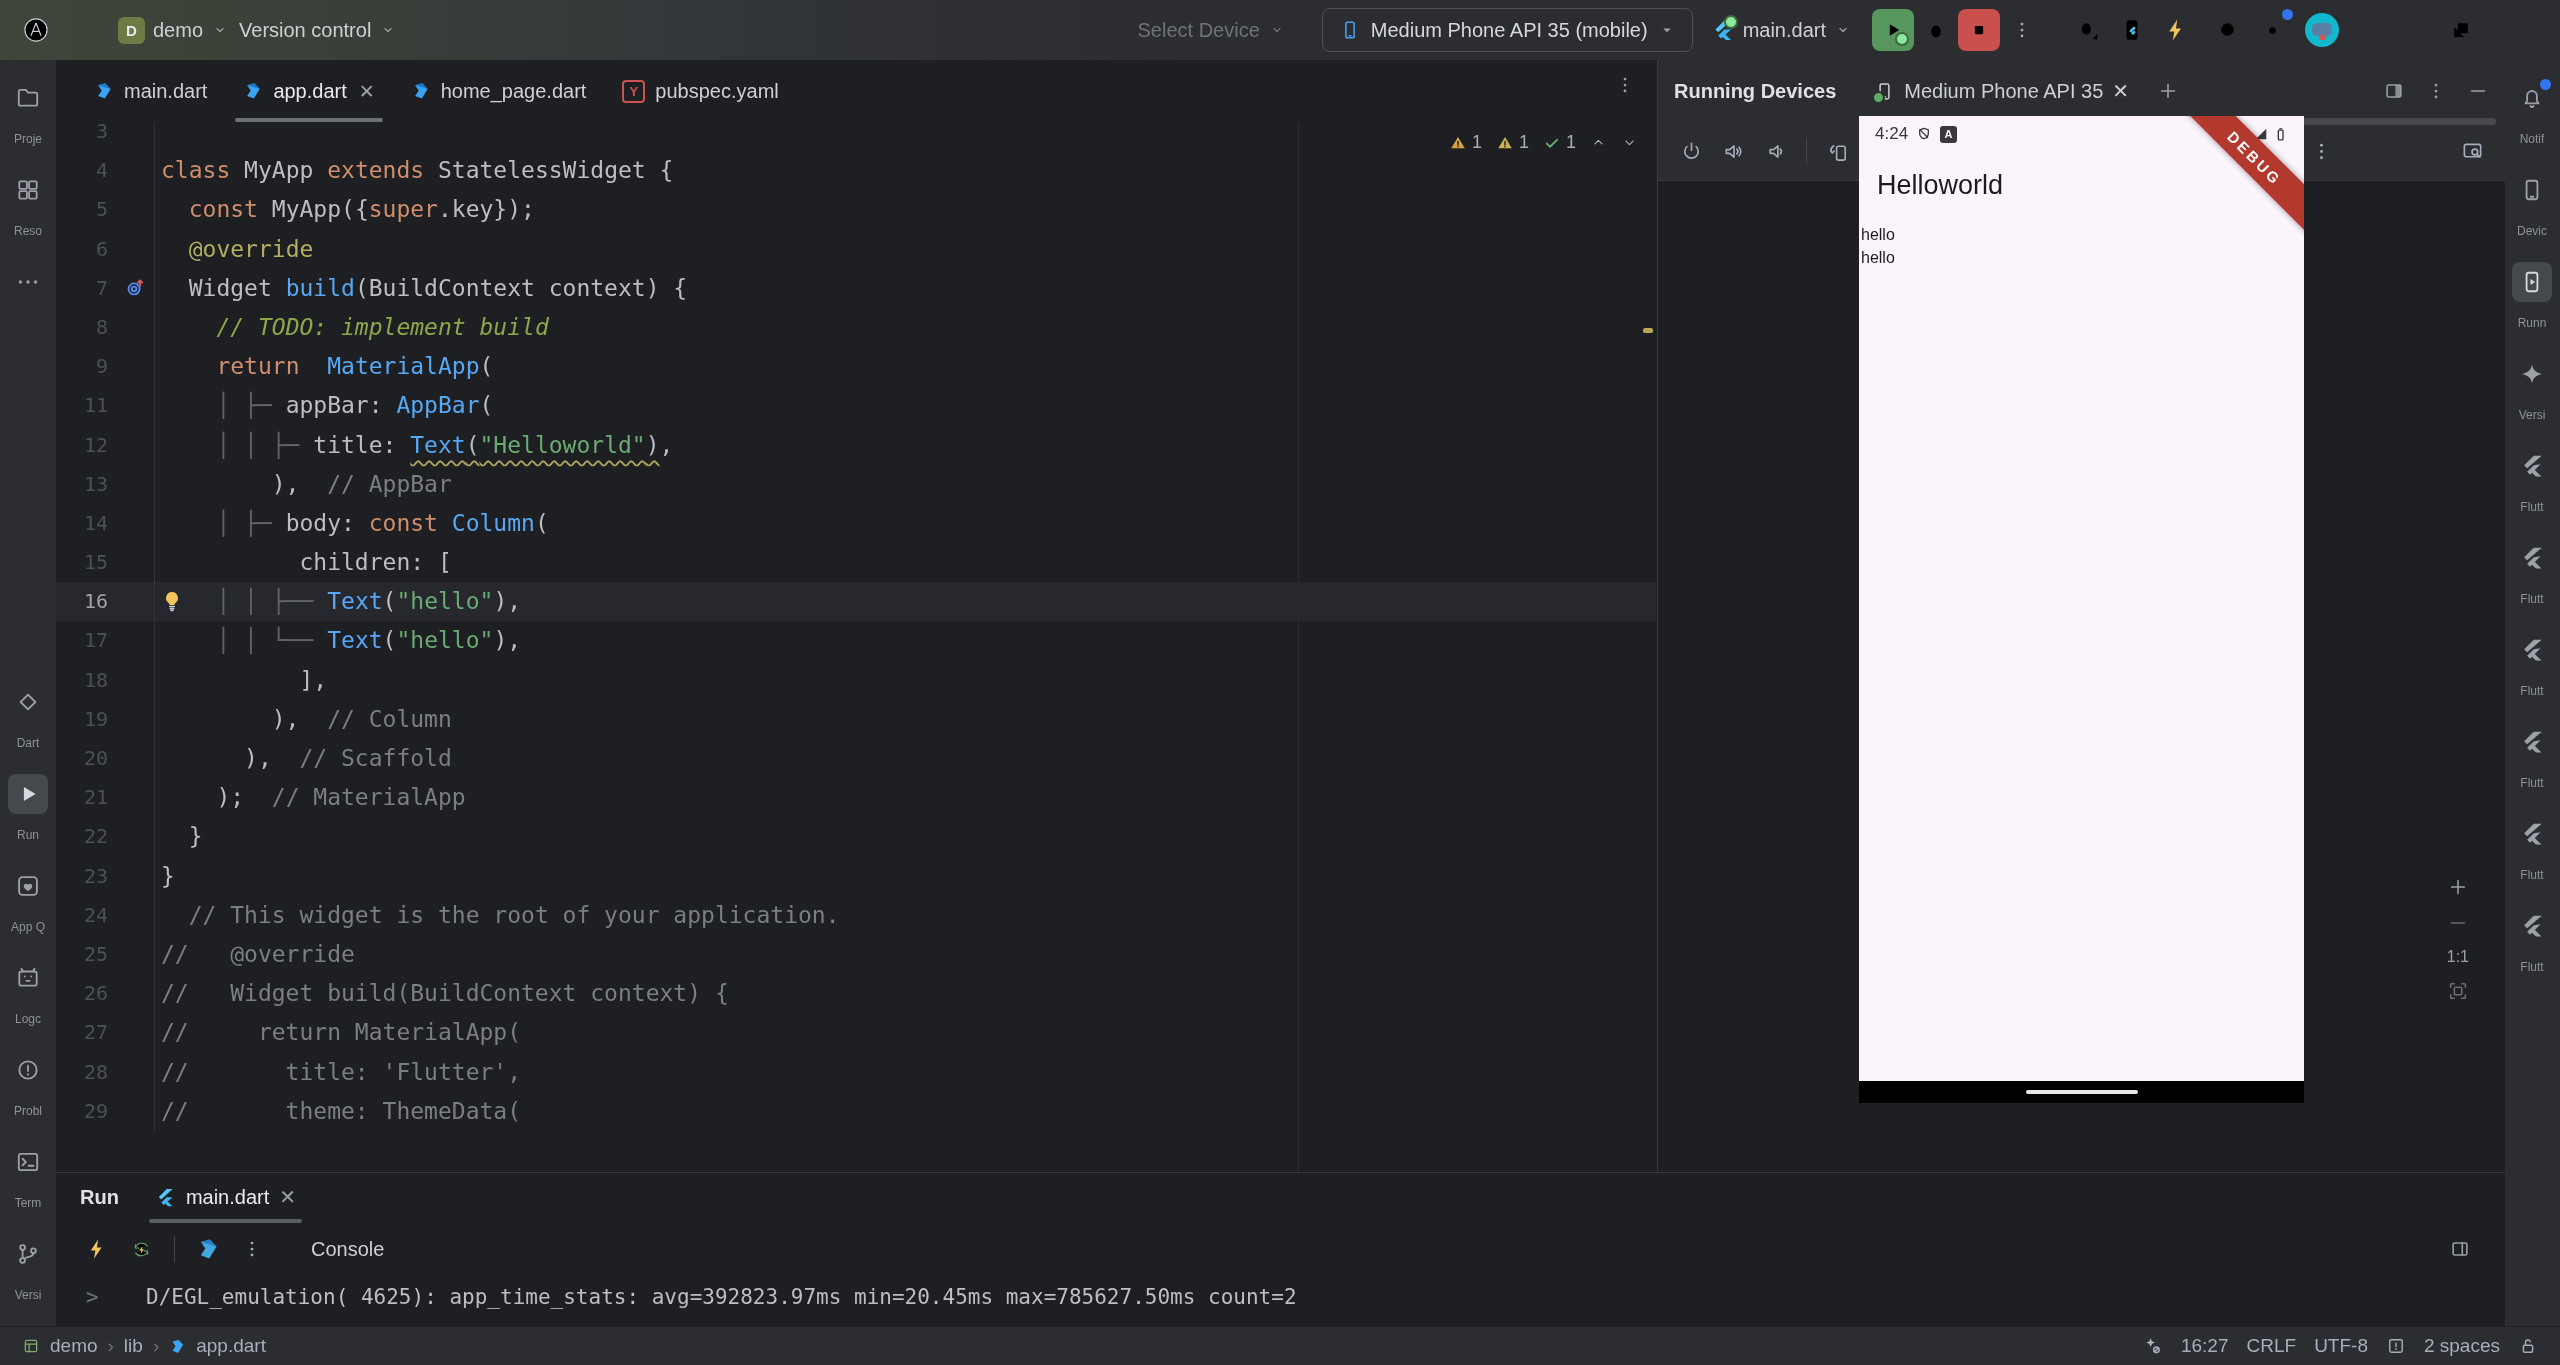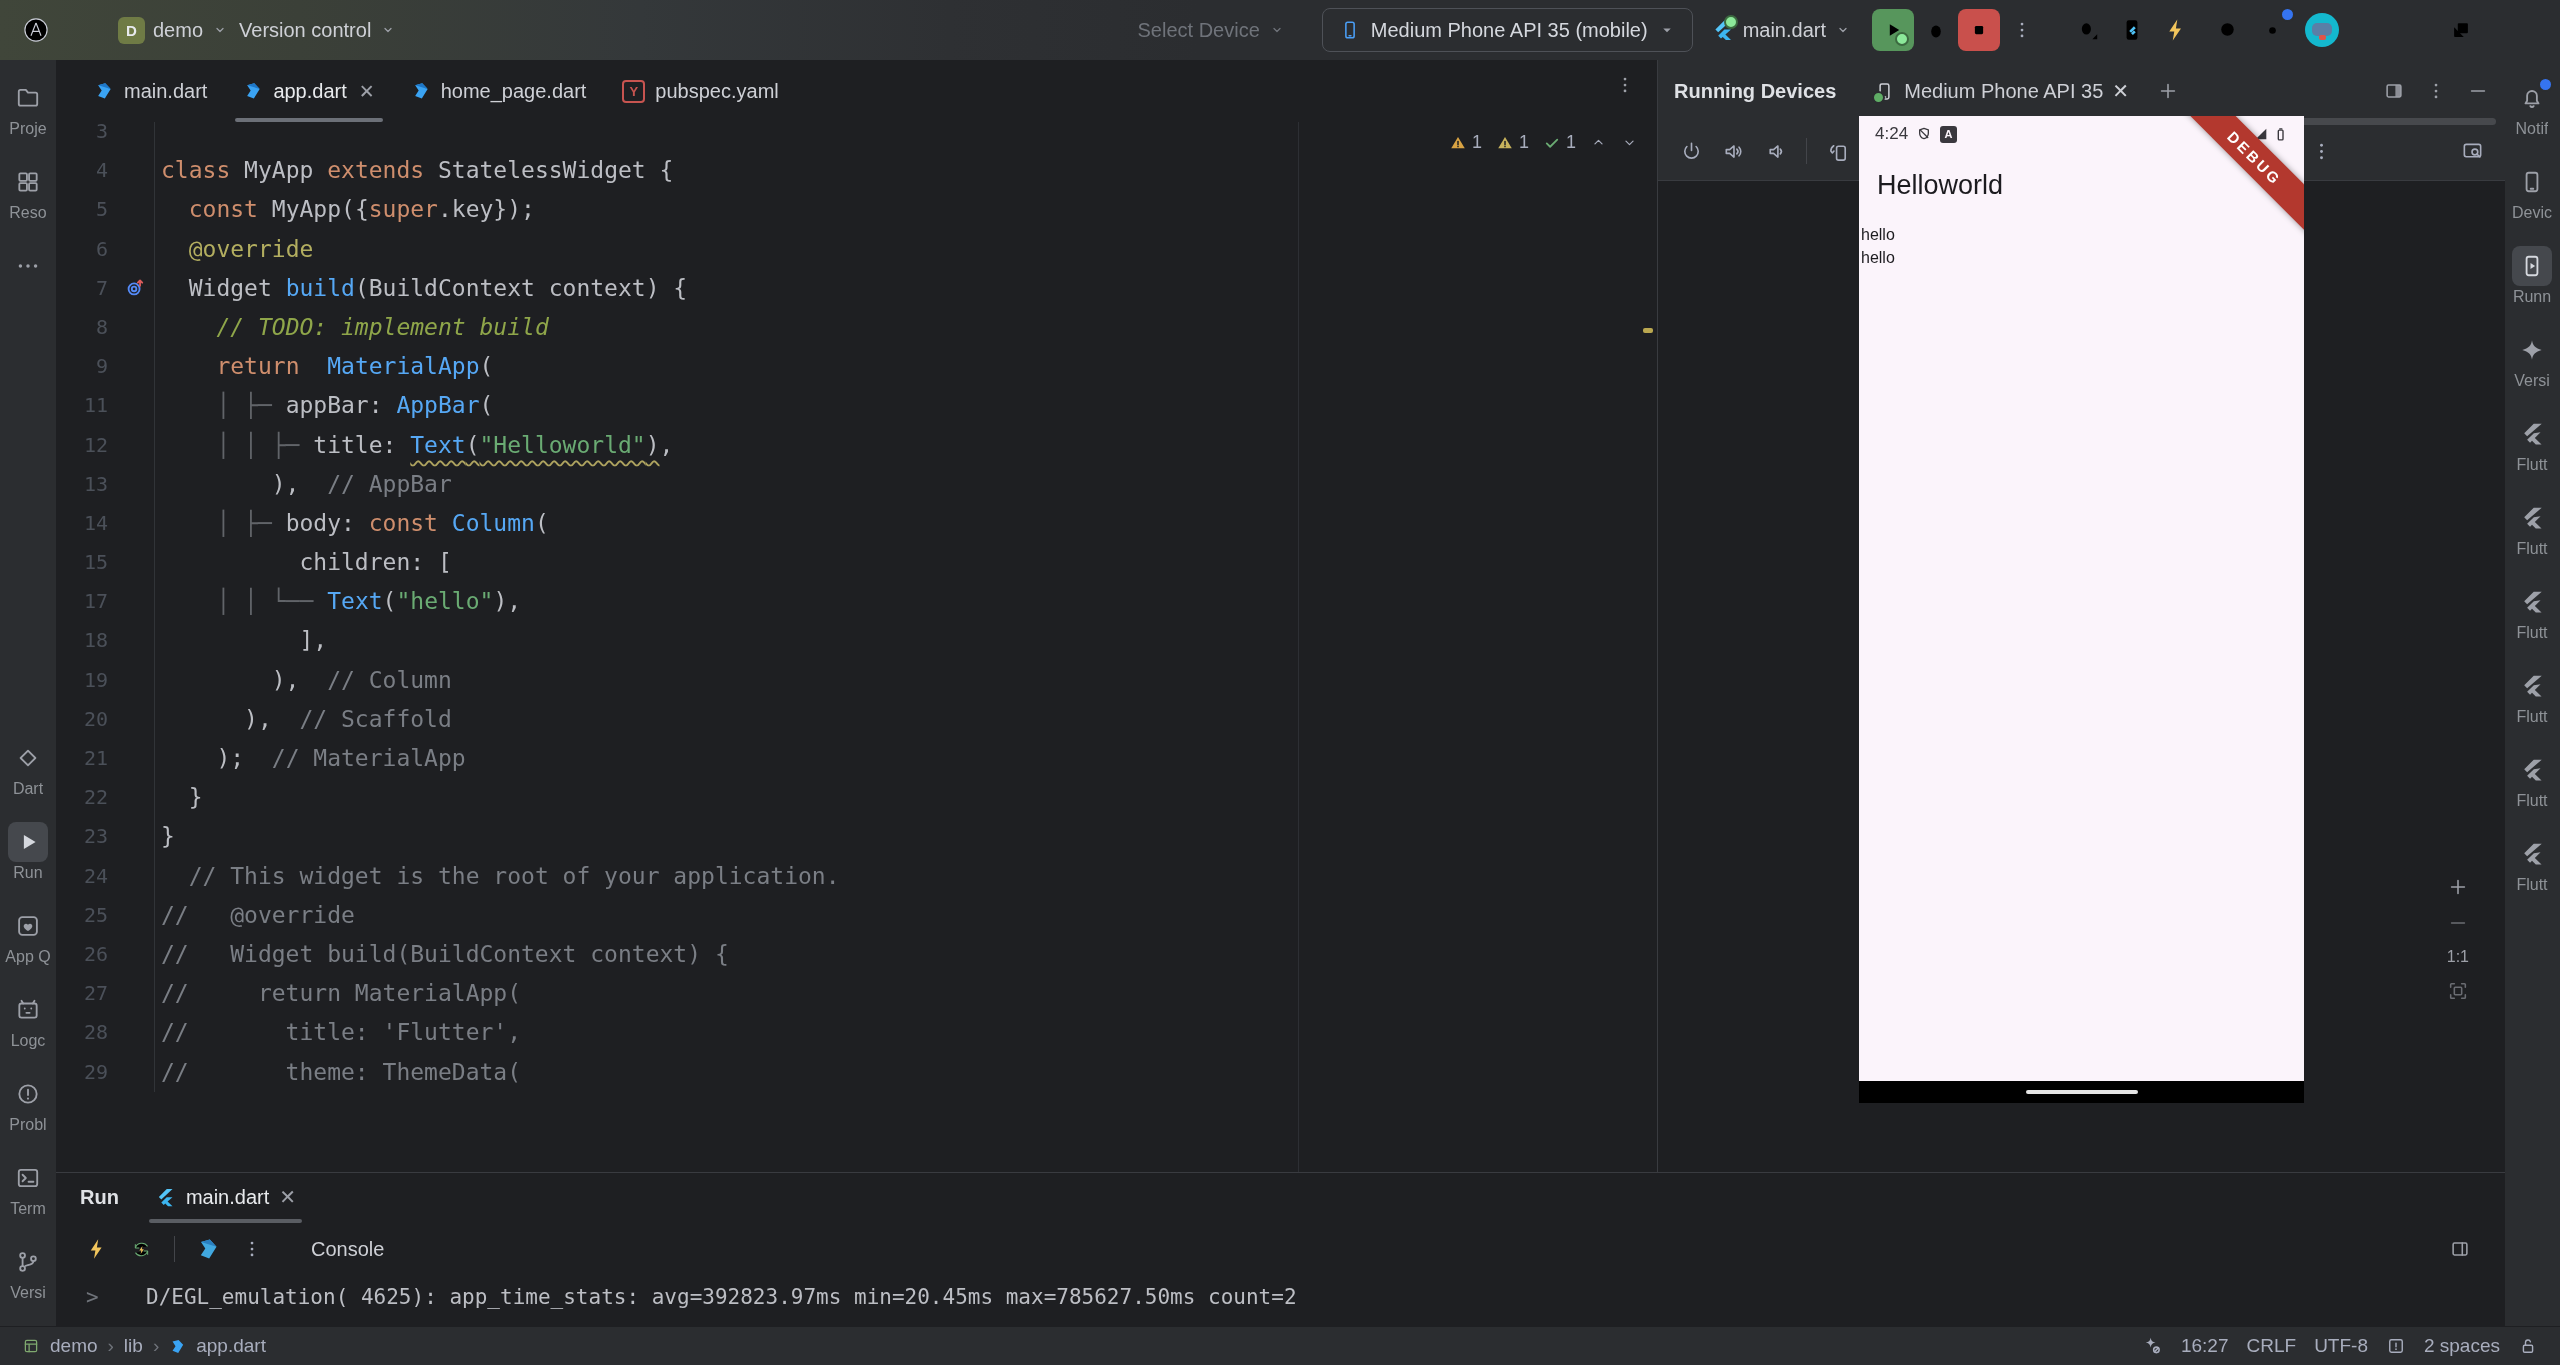--- a/index.html
+++ b/index.html
@@ -25,21 +25,21 @@
   .avatar{width:34px;height:34px;border-radius:50%;background:#14B8CE;position:relative;overflow:hidden;}
   .avatar:before{content:"";position:absolute;left:7px;top:10px;width:20px;height:13px;border-radius:5px;background:#5A7FA6;}
   .avatar:after{content:"";position:absolute;left:14px;top:22px;width:7px;height:5px;border-radius:2px;background:#E05548;}
   
   .stripe{position:absolute;top:60px;bottom:39px;width:56px;background:#2B2D30;display:flex;flex-direction:column;align-items:center;padding-top:18px;box-sizing:border-box;}
   #leftStripe{left:0;}
   #rightStripe{right:0;}
   .sitem{display:flex;flex-direction:column;align-items:center;margin-bottom:24px;color:#9DA0A8;}
   .sitem .box{width:40px;height:40px;border-radius:8px;display:flex;align-items:center;justify-content:center;position:relative;}
   .sitem.active .box{background:#45484D;color:#D5D8DE;}
-  .sitem .lbl{font-size:16px;margin-top:2px;color:#8E9297;max-width:52px;overflow:hidden;white-space:nowrap;}
+  .sitem .lbl{font-size:12px;margin-top:14px;color:#8E9297;max-width:52px;overflow:hidden;white-space:nowrap;}
   .spacer{flex:1;}
   
   #editorCol{position:absolute;left:56px;top:60px;width:1600px;height:1112px;background:#1E1F22;}
   #tabbar{height:62px;display:flex;align-items:stretch;padding-left:20px;position:relative;}
   .etab{display:flex;align-items:center;gap:10px;padding:0 18px;font-size:20px;color:#CED0D6;position:relative;}
   .etab.active{color:#E8EAED;}
   .etab.active:after{content:"";position:absolute;left:10px;right:10px;bottom:0;height:4px;border-radius:2px;background:#6C7078;}
   .etab .x{color:#9DA0A8;font-size:19px;margin-left:2px;}
   .yamlic{width:19px;height:19px;border:2px solid #C75450;border-radius:4px;color:#C75450;font-size:13px;font-weight:bold;display:flex;align-items:center;justify-content:center;}
   #tabkebab{position:absolute;right:20px;top:14px;color:#9DA0A8;}
@@ -537,20 +537,24 @@
                   <circle cx="11" cy="13" r="2.5" style="stroke:#548AF7;stroke-width:2"></circle>
                   <path d="M17.5 9.5V3.8M17.5 3.8l-2.4 2.4M17.5 3.8l2.4 2.4" style="stroke:#DB5C5C;stroke-width:2"></path>
                 </svg></span></span><span class="code"><span class="tk-t">  Widget </span><span class="tk-f">build</span><span class="tk-t">(BuildContext context) {</span></span></div>
           <div class="cl"><span class="ln">8</span><span class="gut"></span><span class="code"><span class="tk-t">    </span><span class="tk-td">// TODO: implement build</span></span></div>
           <div class="cl"><span class="ln">9</span><span class="gut"></span><span class="code"><span class="tk-t">    </span><span class="tk-k">return</span><span class="tk-t">  </span><span class="tk-f">MaterialApp</span><span class="tk-t">(</span></span></div>
           <div class="cl"><span class="ln">11</span><span class="gut"></span><span class="code"><span class="tk-g">    │ ├─</span><span class="tk-t"> appBar: </span><span class="tk-f">AppBar</span><span class="tk-t">(</span></span></div>
           <div class="cl"><span class="ln">12</span><span class="gut"></span><span class="code"><span class="tk-g">    │ │ ├─</span><span class="tk-t"> title: </span><span class="tk-f wavy">Text</span><span class="tk-t wavy">(</span><span class="tk-s wavy">"Helloworld"</span><span class="tk-t wavy">)</span><span class="tk-t">,</span></span></div>
           <div class="cl"><span class="ln">13</span><span class="gut"></span><span class="code"><span class="tk-t">        ),  </span><span class="tk-c">// AppBar</span></span></div>
           <div class="cl"><span class="ln">14</span><span class="gut"></span><span class="code"><span class="tk-g">    │ ├─</span><span class="tk-t"> body: </span><span class="tk-k">const</span><span class="tk-t"> </span><span class="tk-f">Column</span><span class="tk-t">(</span></span></div>
           <div class="cl"><span class="ln">15</span><span class="gut"></span><span class="code"><span class="tk-t">          children: [</span></span></div>
+          <div class="cl active"><span class="ln">16</span><span class="gut"></span><span class="bulb-pos ic"><svg width="24" height="24" viewBox="0 0 24 24">
+                <path style="fill:#F2C55C;stroke:none" d="M12 3a6 6 0 0 0-3.4 10.9c.7.5 1 1.3 1 2.1h4.8c0-.8.3-1.6 1-2.1A6 6 0 0 0 12 3z"></path>
+                <path d="M9.8 17.5h4.4M10.3 19.6h3.4M11 21.5h2" style="stroke:#C9CCD6;stroke-width:1.6"></path>
+              </svg></span><span class="code"><span class="tk-g">    │ │ ├──</span><span class="tk-t"> </span><span class="tk-f">Text</span><span class="tk-t">(</span><span class="tk-s">"hello"</span><span class="tk-t">),</span></span></div>
           <div class="cl"><span class="ln">17</span><span class="gut"></span><span class="code"><span class="tk-g">    │ │ └──</span><span class="tk-t"> </span><span class="tk-f">Text</span><span class="tk-t">(</span><span class="tk-s">"hello"</span><span class="tk-t">),</span></span></div>
           <div class="cl"><span class="ln">18</span><span class="gut"></span><span class="code"><span class="tk-t">          ],</span></span></div>
           <div class="cl"><span class="ln">19</span><span class="gut"></span><span class="code"><span class="tk-t">        ),  </span><span class="tk-c">// Column</span></span></div>
           <div class="cl"><span class="ln">20</span><span class="gut"></span><span class="code"><span class="tk-t">      ),  </span><span class="tk-c">// Scaffold</span></span></div>
           <div class="cl"><span class="ln">21</span><span class="gut"></span><span class="code"><span class="tk-t">    );  </span><span class="tk-c">// MaterialApp</span></span></div>
           <div class="cl"><span class="ln">22</span><span class="gut"></span><span class="code"><span class="tk-t">  }</span></span></div>
           <div class="cl"><span class="ln">23</span><span class="gut"></span><span class="code"><span class="tk-t">}</span></span></div>
           <div class="cl"><span class="ln">24</span><span class="gut"></span><span class="code"><span class="tk-t">  </span><span class="tk-c">// This widget is the root of your application.</span></span></div>
           <div class="cl"><span class="ln">25</span><span class="gut"></span><span class="code"><span class="tk-c">//   @override</span></span></div>
           <div class="cl"><span class="ln">26</span><span class="gut"></span><span class="code"><span class="tk-c">//   Widget build(BuildContext context) {</span></span></div>

